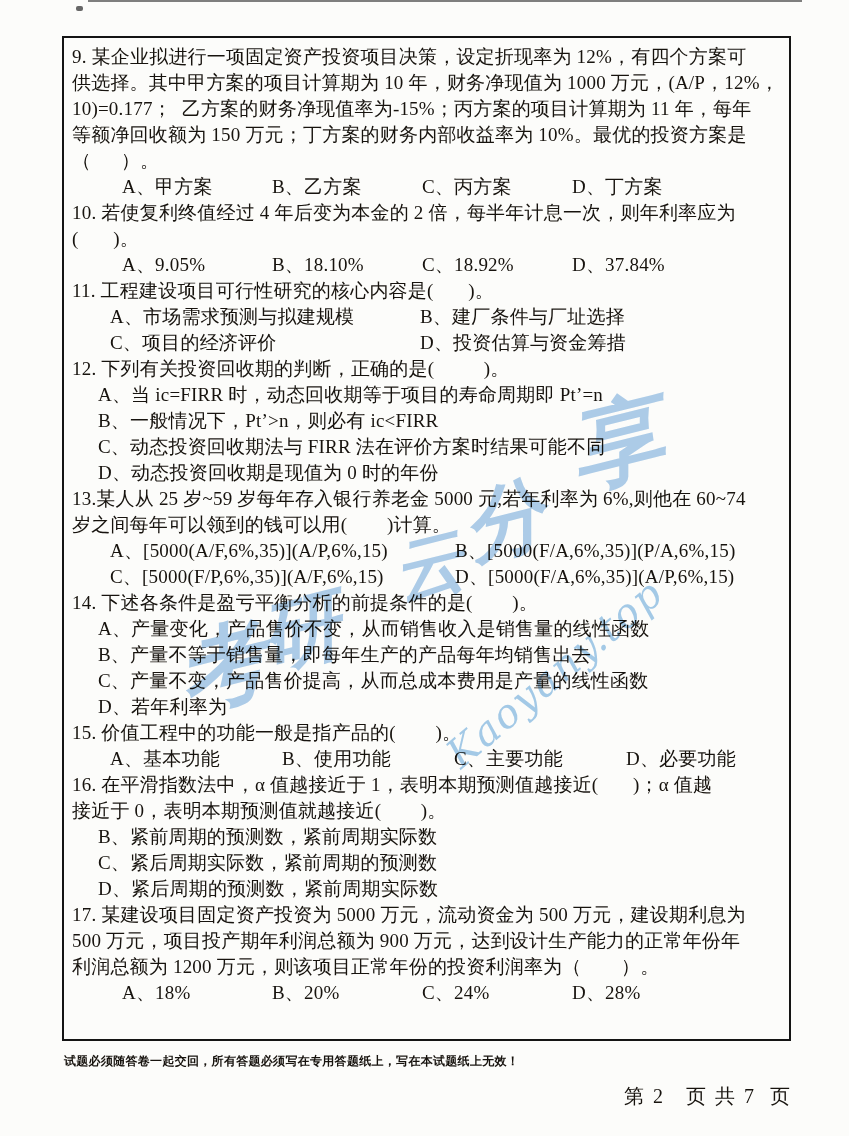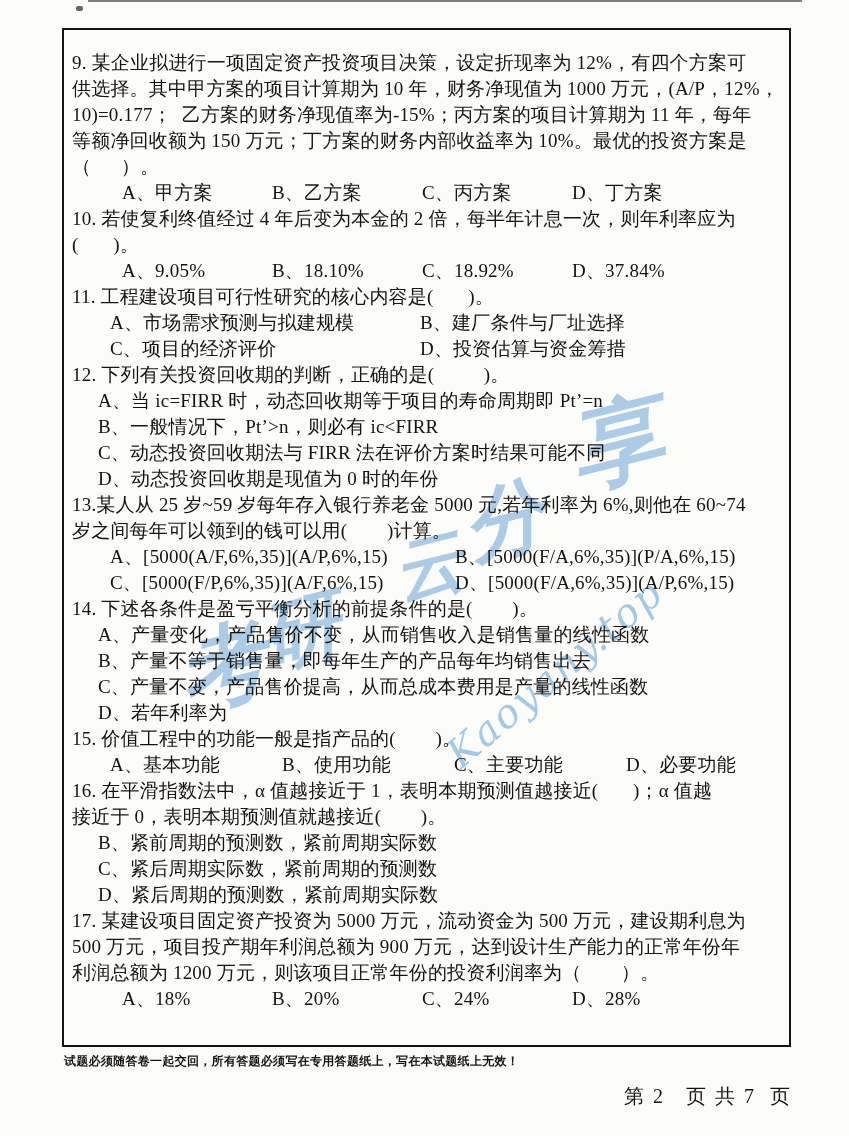--- a/index.html
+++ b/index.html
@@ -17,23 +17,23 @@
   }
   .scan-top-line{
     position:absolute;left:88px;top:0;width:714px;height:2px;
     background:rgba(60,60,60,.65);
   }
   .scan-speck{
     position:absolute;left:76px;top:6px;width:7px;height:5px;
     background:rgba(40,40,40,.7);border-radius:2px;
   }
   .qbox{
-    position:absolute;left:62px;top:28px;width:713px;height:995px;
+    position:absolute;left:62px;top:36px;width:713px;height:995px;
     border:2px solid #141414;
-    padding:20px 4px 0 8px;
+    padding:6px 4px 0 8px;
     box-sizing:content-box;
     overflow:hidden;
     background:transparent;
   }
   .ln{
     height:26px;line-height:26px;
     font-size:19px;
     white-space:pre;
     letter-spacing:.2px;
     font-weight:500;

